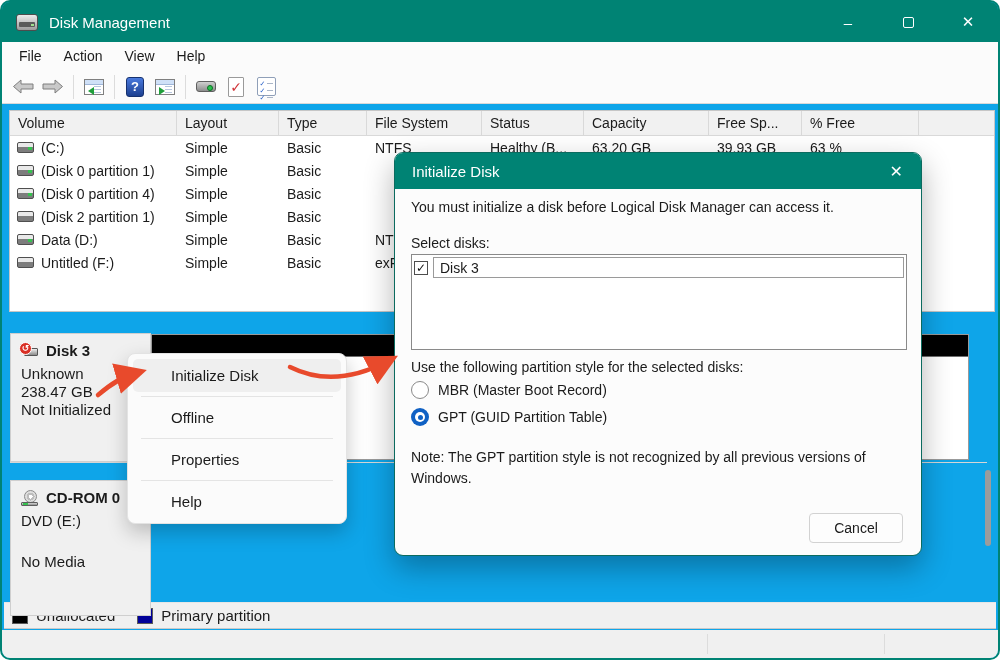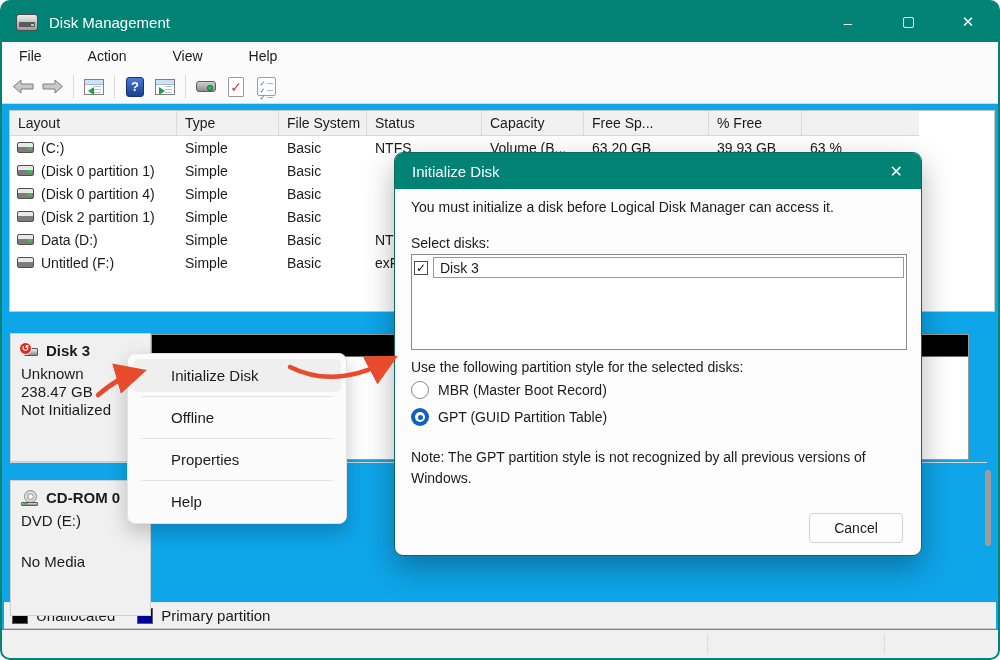--- a/index.html
+++ b/index.html
@@ -17,21 +17,21 @@
     background:#5a5a5a; border-radius:1px; }
   .app-icon:after { content:""; position:absolute; right:3px; top:9px; width:3px; height:2px; background:#9fe08f; }
   .title-text { margin-left:11px; font-size:15px; }
   .win-controls { margin-left:auto; display:flex; height:100%; }
   .win-btn { width:60px; height:100%; display:flex; align-items:center; justify-content:center;
     font-size:15px; color:#fff; cursor:default; }
   .win-btn.max span { display:block; width:11px; height:11px; border:1.5px solid #fff; border-radius:2px; }
 
   
   .menubar { position:absolute; left:0; top:40px; right:0; height:28px; background:#fbfbfb;
-    display:flex; align-items:center; font-size:14px; color:#1b1b1b; padding-left:6px;gap:24px; }
+    display:flex; align-items:center; font-size:14px; color:#1b1b1b; padding-left:6px; }
   .menu-item { padding:3px 11px; }
 
   
   .toolbar { position:absolute; left:0; top:68px; right:0; height:34px; background:#fbfbfb;
     border-bottom:1px solid #d9d9d9; display:flex; align-items:center; padding-left:6px; }
   .tb-btn { width:30px; height:26px; display:flex; align-items:center; justify-content:center; }
   .tb-sep { width:1px; height:24px; background:#dcdcdc; margin:0 5px; }
   .nav-svg { display:block; }
   .mini-win { width:20px; height:16px; border:1px solid #7f7f7f; background:#fff; position:relative; }
   .mini-win:before { content:""; position:absolute; left:0; right:0; top:0; height:4px;
@@ -231,39 +231,40 @@
         <span class="li-row">
             <span class="li-chk">✓</span>
             <span class="li-line"></span>
           </span>
       </span>
     </div>
   </div>
 
   <div class="listpane">
     <div class="lgrid lheader">
+      <div class="hcell">Volume</div>
       <div class="hcell">Layout</div>
       <div class="hcell">Type</div>
       <div class="hcell">File System</div>
       <div class="hcell">Status</div>
       <div class="hcell">Capacity</div>
       <div class="hcell">Free Sp...</div>
       <div class="hcell">% Free</div>
       <div class="hcell last"></div>
     </div>
 
     <div class="lgrid vrow">
       <div class="vol-name">
           <span class="hdd led"></span>
           <span>(C:)</span>
         </div>
       <div class="vcell">Simple</div>
       <div class="vcell">Basic</div>
       <div class="vcell">NTFS</div>
-      <div class="vcell">Volume (B...</div>
+      <div class="vcell">Healthy (B...</div>
       <div class="vcell">63.20 GB</div>
       <div class="vcell">39.93 GB</div>
       <div class="vcell">63 %</div>
       <div></div>
     </div>
     <div class="lgrid vrow">
       <div class="vol-name">
           <span class="hdd led"></span>
           <span>(Disk 0 partition 1)</span>
         </div>

